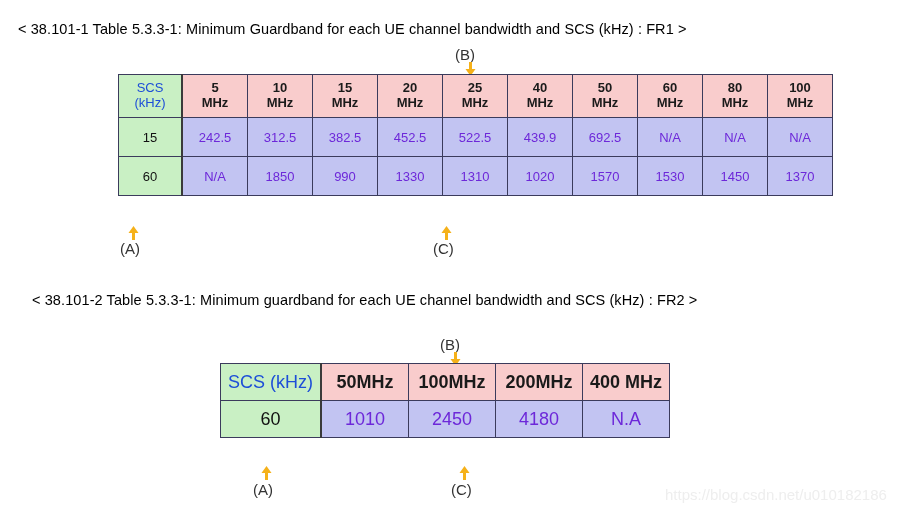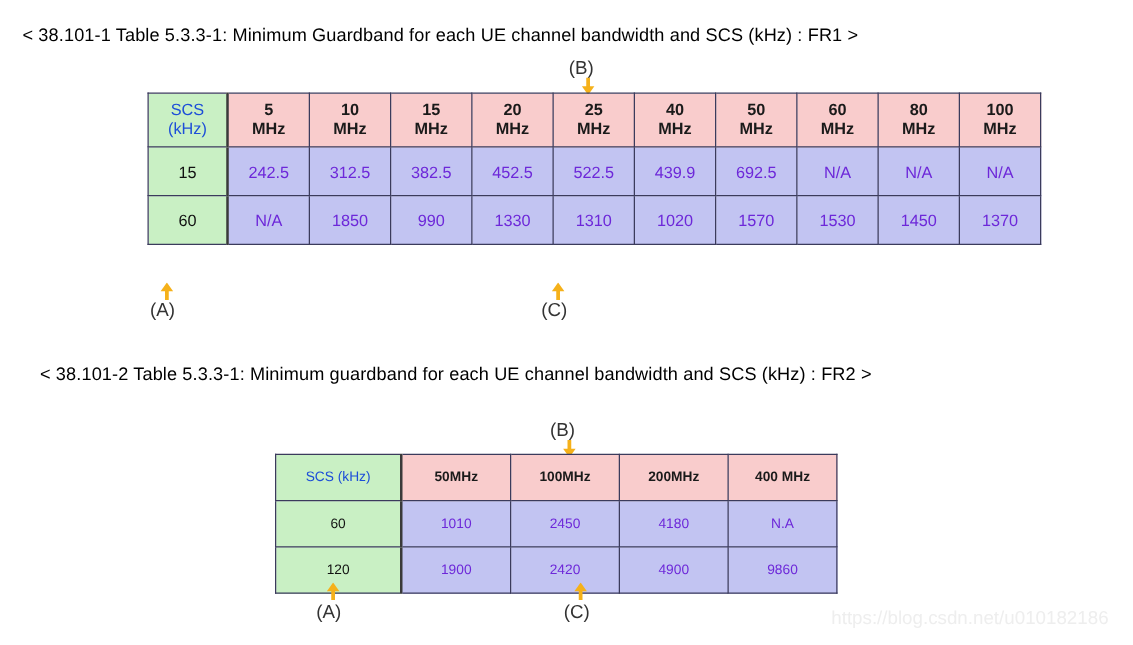--- a/index.html
+++ b/index.html
@@ -75,21 +75,21 @@
   #table-fr1 .col-scs { width: 60px; }
   #table-fr1 .hdr-line { display: block; line-height: 1.15; }
 
   
   #table-fr2 {
     left: 220px;
     top: 363px;
     width: 433px;
   }
   #table-fr2 th, #table-fr2 td {
-    font-size: 11px;
+    font-size: 18px;
     height: 34px;
     margin-top: 21px;
   }
   #table-fr2 .col-scs { width: 97px; }
   #table-fr2 .col-bw  { width: 84px; }
 
   
   .anno {
     position: absolute;
     font-size: 15px;
@@ -232,27 +232,20 @@
     </tr>
   </thead>
   <tbody>
     <tr>
       <td class="cell-scs col-scs">60</td>
       <td class="cell-val col-bw">1010</td>
       <td class="cell-val col-bw">2450</td>
       <td class="cell-val col-bw">4180</td>
       <td class="cell-val col-bw">N.A</td>
     </tr>
-    <tr>
-      <td class="cell-scs col-scs">120</td>
-      <td class="cell-val col-bw">1900</td>
-      <td class="cell-val col-bw">2420</td>
-      <td class="cell-val col-bw">4900</td>
-      <td class="cell-val col-bw">9860</td>
-    </tr>
   </tbody>
 </table>
 
 <div class="arrow" style="left:261px; top:466px;">
   <svg width="11" height="14" viewBox="0 0 11 14">
     <rect x="4" y="6" width="3" height="8" fill="#f5b11a"></rect>
     <polygon points="0.5,7 10.5,7 5.5,0" fill="#f5b11a"></polygon>
   </svg>
 </div>
 <div class="anno" style="left:253px; top:481px;">(A)</div>

